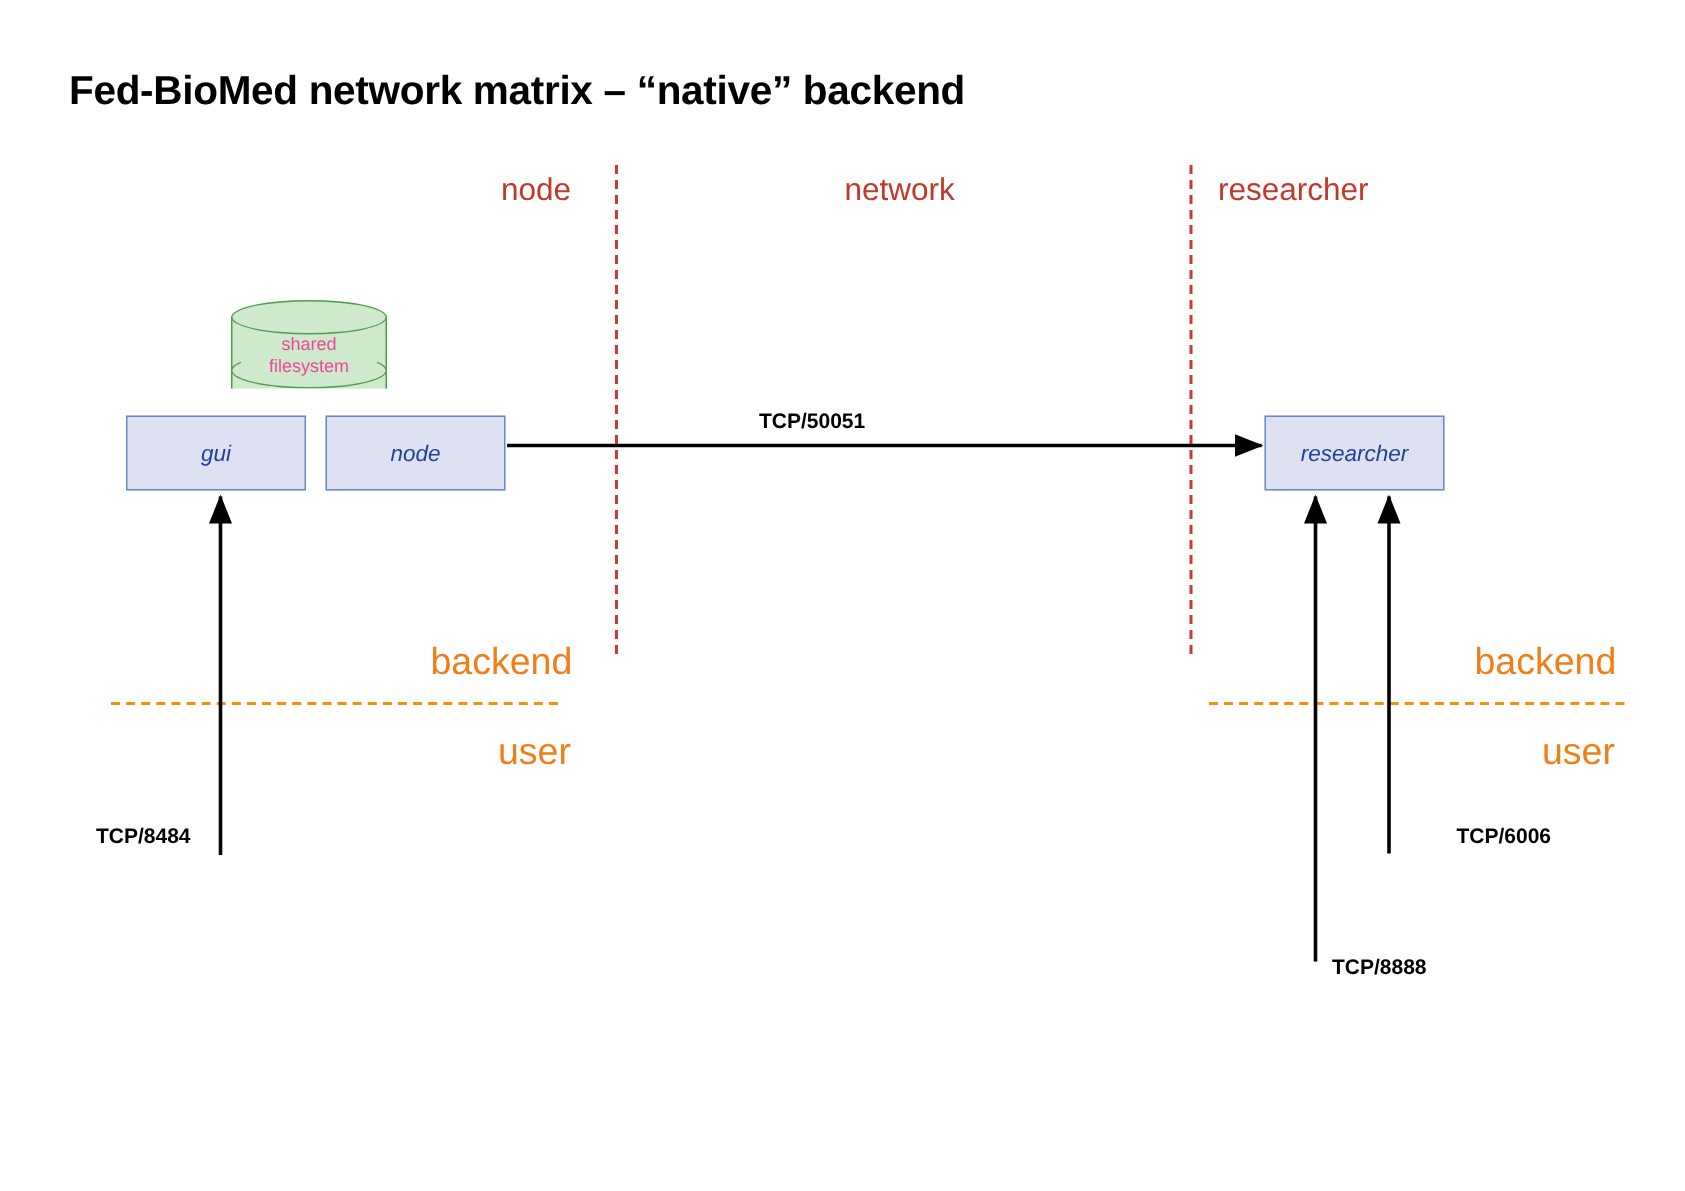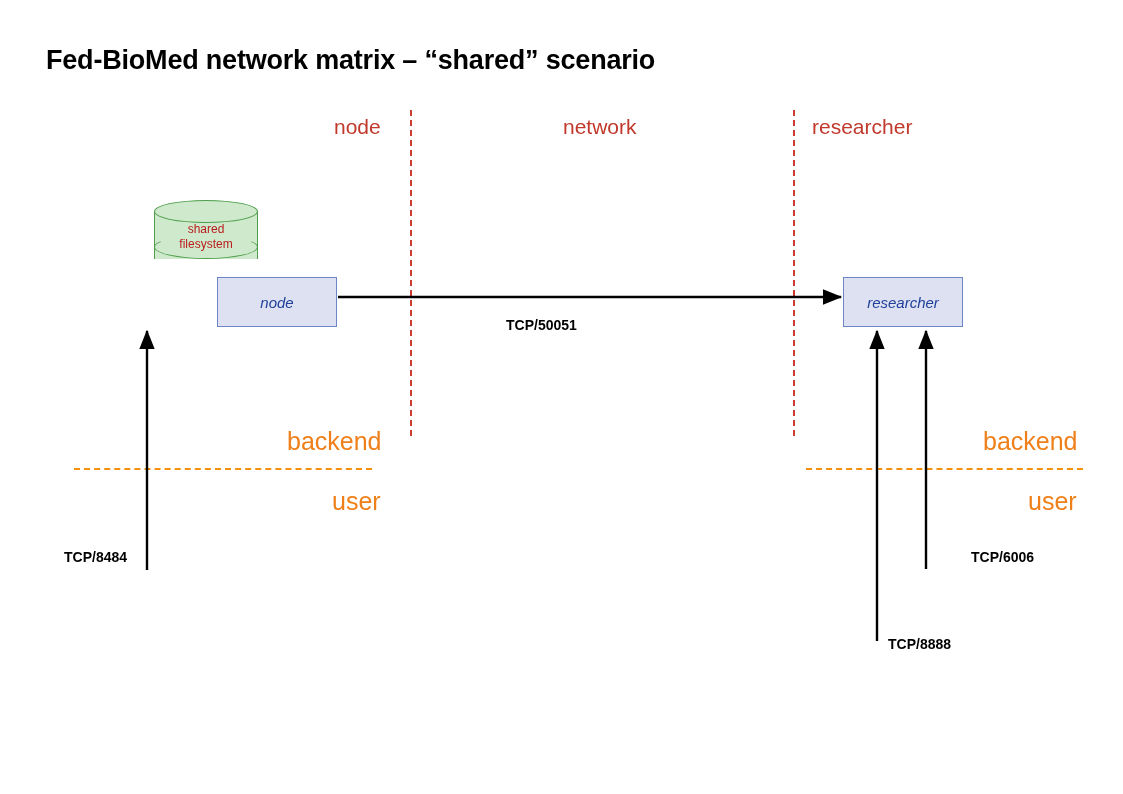--- a/index.html
+++ b/index.html
@@ -128,50 +128,50 @@
     border: 1.5px solid #4e9e4b;
     border-radius: 50%;
   }
   .cylinder .cyl-text {
     position: absolute;
     left: 0; top: 22px;
     width: 104px;
     text-align: center;
     font-size: 12px;
     line-height: 15px;
-    color: #b91c1c;
+    color: #ec4899;
   }
 
   
   #arrows {
     position: absolute;
     left: 0; top: 0;
     width: 1123px; height: 794px;
     pointer-events: none;
   }
 
   
   .port-label {
     position: absolute;
     font-size: 14px;
     font-weight: bold;
     color: #000000;
     white-space: nowrap;
   }
-  .port-50051 { left: 506px; top: 272px; margin-top: 45px; }
+  .port-50051 { left: 506px; top: 272px; }
   .port-8484  { left: 64px;  top: 549px; text-align: right; }
   .port-6006  { left: 935px; top: 549px; margin-left: 36px; }
   .port-8888  { left: 888px; top: 620px; margin-top: 16px; }
 </style>
 </head>
 <body>
 
 <div id="canvas">
 
-  <div class="title">Fed-BioMed network matrix – “shared” scenario</div>
+  <div class="title">Fed-BioMed network matrix – “native” backend</div>
 
   <div class="zone-label zone-node">node</div>
   <div class="zone-label zone-network">network</div>
   <div class="zone-label zone-researcher">researcher</div>
 
   <div class="vdivider vdivider-left"></div>
   <div class="vdivider vdivider-right"></div>
 
   <div class="hdivider hdivider-left"></div>
   <div class="hdivider hdivider-right"></div>
@@ -184,20 +184,23 @@
   <div class="cylinder">
     <div class="body"></div>
     <div class="bottom"></div>
     <div class="top"></div>
     <div class="cyl-text">
       <div>shared</div>
       <div>filesystem</div>
     </div>
   </div>
 
+  <div class="node-box box-gui">
+    <span>gui</span>
+  </div>
   <div class="node-box box-node">
     <span>node</span>
   </div>
   <div class="node-box box-researcher">
     <span>researcher</span>
   </div>
 
   <svg id="arrows" viewBox="0 0 1123 794" xmlns="http://www.w3.org/2000/svg">
     <defs>
       <marker id="ah" markerWidth="9" markerHeight="9" refX="7.5" refY="3.2" orient="auto" markerUnits="strokeWidth">

